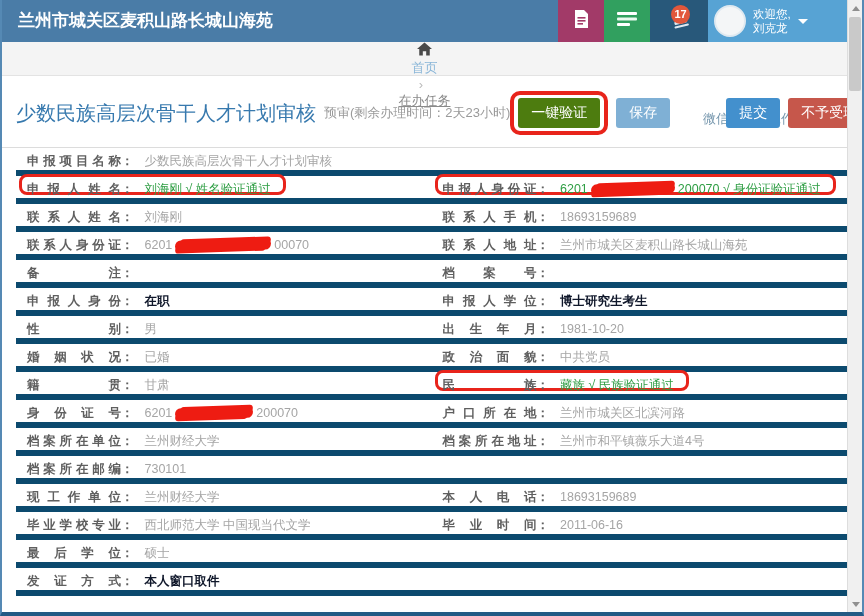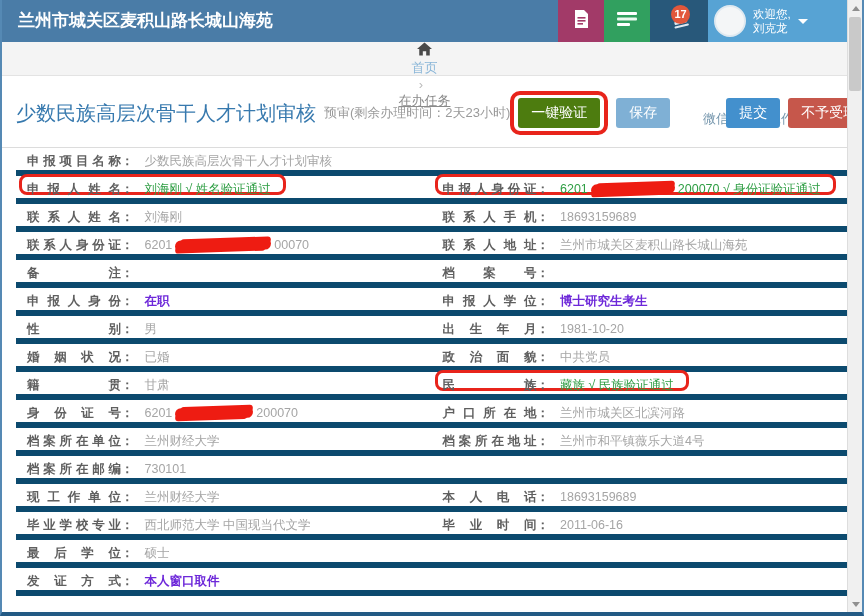--- a/index.html
+++ b/index.html
@@ -50,21 +50,21 @@
 
   
   .form { padding:0 0 0 14px; margin-right:15px; background:#fff; }
   .row { display:flex; height:28px; line-height:27px; border-bottom:6px solid #0c4a6e; font-size:12.5px; }
   .cell { width:50%; padding-left:11px; white-space:nowrap; }
   .cell.full { width:100%; }
   .lbl { display:inline-block; width:94px; text-align:justify; text-align-last:justify;
          color:#5f5f5f; font-weight:bold; }
   .colon { color:#5f5f5f; font-weight:bold; margin-right:11px; }
   .val.muted { color:#a5a5a5; }
-  .val.dark  { color:#6d28d9; font-weight:bold;font-family:Liberation Mono, monospace; }
+  .val.dark  { color:#0f172a; font-weight:bold;font-family:Liberation Mono, monospace; }
   .val.green { color:#2f9e44; }
   .scribble { display:inline-block; vertical-align:middle; height:12px; border-radius:6px;
               background:#ee1c12; margin:0 3px; position:relative; top:-1px;
               transform:rotate(-2deg);
               box-shadow:3px -4px 0 -3px #ee1c12, -3px 4px 0 -3px #ee1c12; }
   .redbox { display:inline-block; border:3px solid #e8241b; border-radius:8px;
             padding:0 12px 2px 5px; margin-left:-8px; margin-top:-2px; height:21px; line-height:24px;
             position:relative; z-index:3; vertical-align:top; }
 
   

